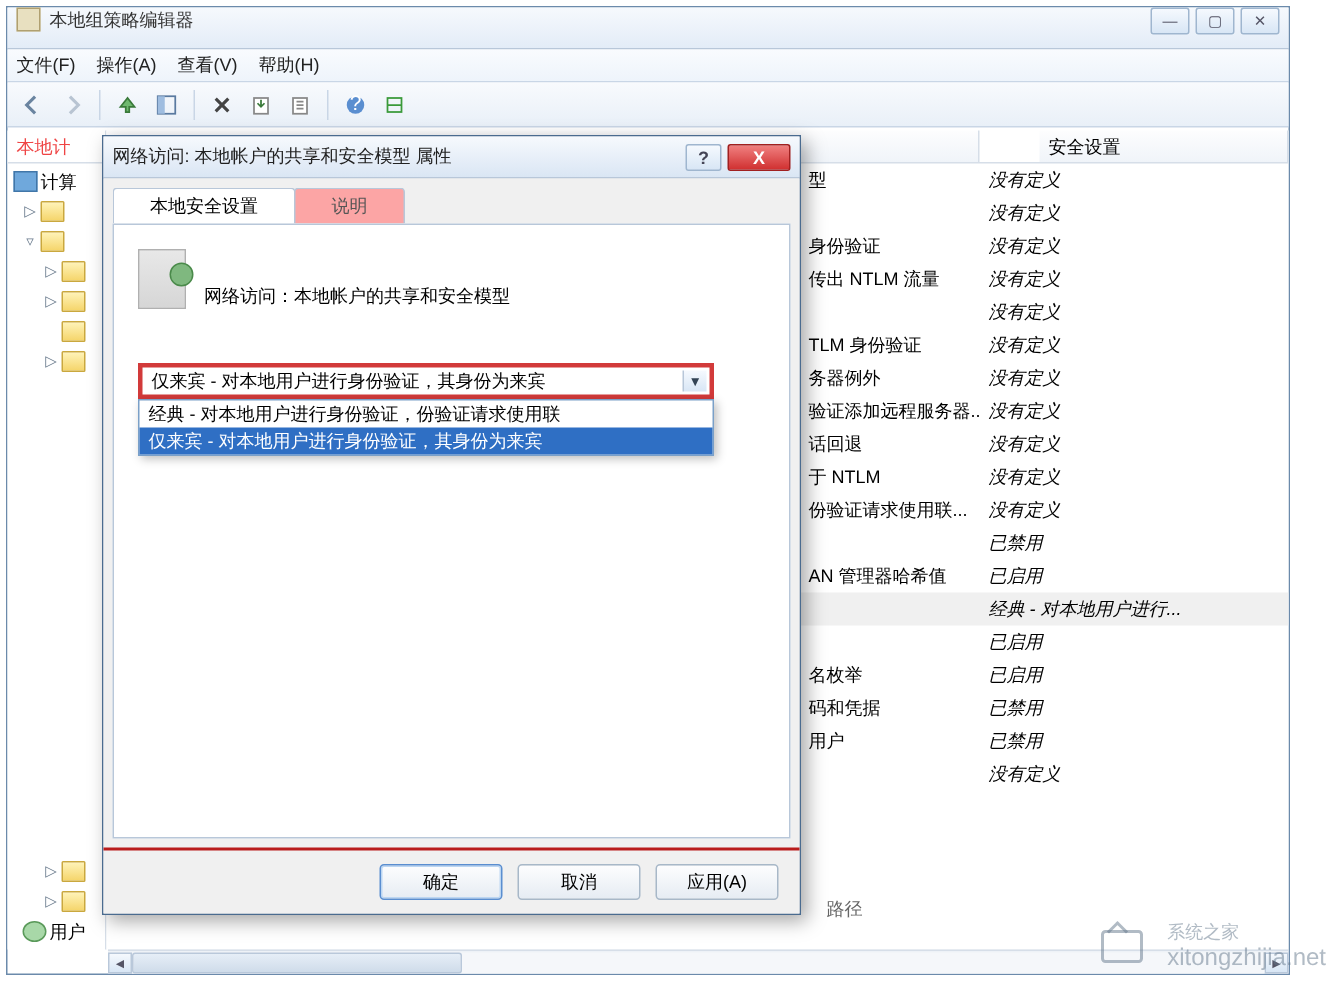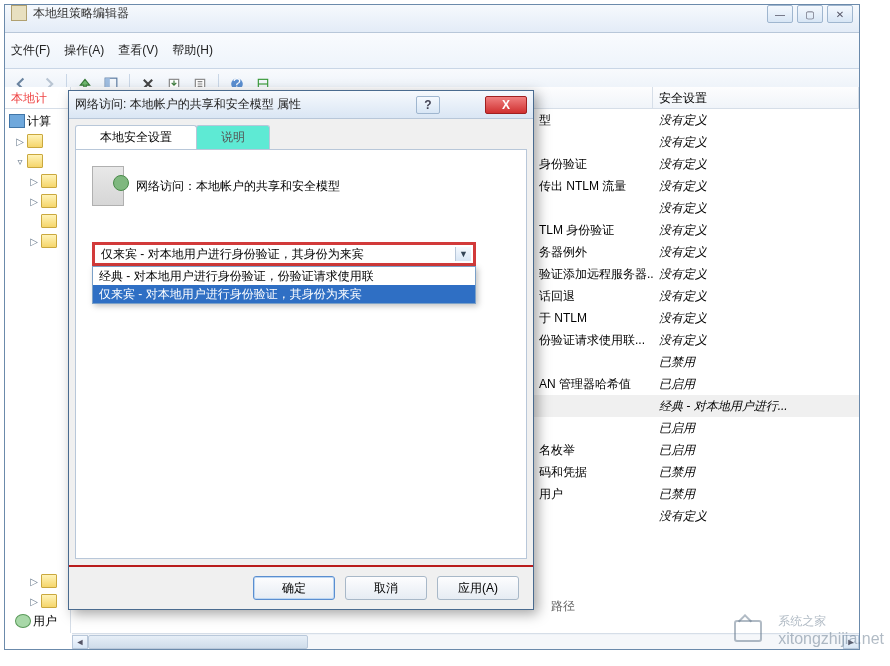--- a/index.html
+++ b/index.html
@@ -7,21 +7,21 @@
 
 
 .main-window { position: absolute; left: 4px; top: 4px; width: 856px; height: 646px; border: 1px solid #6b8aab; background: #fff; }
 .titlebar { height: 28px; background: linear-gradient(#f6f9fd,#e3ecf7); border-bottom: 1px solid #b8c7d9; display: flex; align-items: flex-start; padding: 0 6px; }
 .titlebar .app-icon { width: 16px; height: 16px; background: #e8e0c0; border: 1px solid #b0a070; margin-right: 6px; }
 .titlebar .title { flex: 1; color: #333; }
 .win-btns { display:flex; gap:4px; margin-left:auto; }
 .win-btn { width: 26px; height: 18px; border: 1px solid #9fb6cf; background: linear-gradient(#f5f9fe,#d8e6f5); border-radius: 2px; display:flex; align-items:center; justify-content:center; color:#556; font-size:10px; }
 .win-btn.close { }
 
-.menubar { height: 36px; background: linear-gradient(#f9fbfe,#eef4fb); border-bottom: 1px solid #c9d6e6; display:flex; align-items:center; padding: 0 6px; gap: 14px; color:#222; }
+.menubar { height: 22px; background: linear-gradient(#f9fbfe,#eef4fb); border-bottom: 1px solid #c9d6e6; display:flex; align-items:center; padding: 0 6px; gap: 14px; color:#222; }
 .menubar span { cursor: default; }
 
 .toolbar { height: 30px; background: linear-gradient(#f8fafd,#e9f0f8); border-bottom: 1px solid #c9d6e6; display:flex; align-items:center; padding: 0 6px; gap: 4px; }
 .tbtn { width: 22px; height: 22px; border: 1px solid transparent; display:flex; align-items:center; justify-content:center; border-radius:2px; }
 .tbtn svg { width:14px; height:14px; }
 .tsep { width:1px; height:20px; background:#c9d6e6; margin:0 3px; }
 
 .client { position:absolute; top: 82px; left:0; right:0; bottom: 16px; display:flex; }
 .tree-pane { width: 66px; border-right:1px solid #d6dee8; background:#fff; overflow:hidden; }
 .tree-header { height:22px; border-bottom:1px solid #d6dee8; background:#fff; padding: 3px 6px; color:#ef4444; white-space:nowrap; overflow:hidden; }
@@ -30,45 +30,45 @@
 .twisty { width:10px; height:10px; display:inline-flex; align-items:center; justify-content:center; color:#6b7c8e; font-size:10px;}
 .folder { width:16px; height:14px; background: linear-gradient(#fff3b8,#f5d56b); border:1px solid #caa83e; border-radius:1px; }
 .pc-icon { width:16px; height:14px; background:#6fa8dc; border:1px solid #4176a8; }
 .user-icon { width:16px; height:14px; background:#a8d8a8; border:1px solid #5a9a5a; border-radius:50%; }
 .tree-label { white-space:nowrap; overflow:hidden; }
 
 .list-pane { flex:1; position:relative; background:#fff; }
 .list-header { height:22px; border-bottom:1px solid #d6dee8; display:flex; }
 .list-header .col { border-right:1px solid #d6dee8; padding:3px 6px; background: linear-gradient(#fdfdfe,#f0f4f9); }
 .col-policy { width: 582px; }
-.col-setting { flex:1; }
+.col-setting { flex:1;margin-left:40px; }
 .list-body { position:absolute; top:22px; left:0; right:0; bottom:0; overflow:hidden; }
 .list-row { display:flex; height:22px; align-items:center; }
 .list-row.selected { background:#f0f0f0; }
 .list-row .c1 { width:582px; padding-left:468px; white-space:nowrap; overflow:hidden; }
 .list-row .c2 { flex:1; padding-left:6px; white-space:nowrap; overflow:hidden;font-style:italic; }
 .scroll-h { position:absolute; left:67px; right:0; bottom:0; height:16px; background:#eef2f7; border-top:1px solid #d6dee8; display:flex; align-items:center; }
 .scroll-h .track { flex:1; height:14px; background:#f5f7fa; position:relative; }
 .scroll-h .thumb { position:absolute; left:0; top:0; height:14px; width:220px; background: linear-gradient(#e6eef7,#cfdcea); border:1px solid #b9c8da; border-radius:2px; }
 .scroll-h .arrow { width:16px; height:14px; background: linear-gradient(#f5f9fe,#d8e6f5); border:1px solid #b9c8da; display:flex; align-items:center; justify-content:center; font-size:9px; color:#556; }
 .list-footer-text { position:absolute; bottom: 18px; left: 480px; color:#666; }
 
 
 .dialog { position:absolute; left: 68px; top: 90px; width: 466px; height: 520px; border:1px solid #4a6b8f; background:#f0f0f0; box-shadow: 4px 4px 12px rgba(0,0,0,0.35); }
-.dlg-title { height:28px; background: linear-gradient(#f6f9fd,#dae6f4); border-bottom:1px solid #b8c7d9; display:flex; align-items:center; padding:0 6px;gap:41px; }
+.dlg-title { height:28px; background: linear-gradient(#f6f9fd,#dae6f4); border-bottom:1px solid #b8c7d9; display:flex; align-items:center; padding:0 6px; }
 .dlg-title .t { flex:1; color:#222; }
 .dlg-help { width:24px; height:18px; border:1px solid #9fb6cf; background:linear-gradient(#f5f9fe,#d8e6f5); border-radius:2px; display:flex; align-items:center; justify-content:center; color:#445; font-weight:bold; margin-right:4px; }
 .dlg-close { width:42px; height:18px; background: linear-gradient(#f08080,#d03030); border:1px solid #a02020; border-radius:2px; display:flex; align-items:center; justify-content:center; color:#fff; font-weight:bold; }
 
 .dlg-body { position:absolute; top:28px; left:0; right:0; bottom:44px; background:#f0f0f0; padding:6px; }
 .tabs { display:flex; height:24px; }
 .tab { padding: 3px 24px; border:1px solid #b8c7d9; background:#fff; border-bottom:none; border-top-left-radius:3px; border-top-right-radius:3px; margin-right:-1px; }
-.tab.inactive { background:#5eead4; color:#555;font-family:Liberation Mono, monospace; }
+.tab.inactive { background:#fca5a5; color:#555;font-family:Liberation Mono, monospace; }
 .tab-panel { position:absolute; top:30px; left:6px; right:6px; bottom:6px; border:1px solid #b8c7d9; background:#fff; padding: 16px; }
-.policy-row { display:flex; align-items:center; gap:12px; margin-bottom: 36px; }
+.policy-row { display:flex; align-items:flex-end; gap:12px; margin-bottom: 36px; }
 .policy-icon { width:32px; height:40px; background: linear-gradient(#e8e8e8,#d6d6d6); border:1px solid #b0b0b0; position:relative; }
 .policy-icon::after { content:""; position:absolute; right:-6px; top:8px; width:14px; height:14px; background:#7fb87f; border-radius:50%; border:1px solid #4a8a4a; }
 
 .combo-wrap { position:relative; margin-top: 4px; }
 .combo { width: 384px; height: 24px; border:3px solid #d23a3a; background:#fff; display:flex; align-items:center; padding: 0 20px 0 6px; position:relative; }
 .combo .arrow { position:absolute; right:2px; top:2px; bottom:2px; width:16px; background:linear-gradient(#f5f9fe,#d8e6f5); border-left:1px solid #b8c7d9; display:flex; align-items:center; justify-content:center; color:#345; font-size:9px; }
 .dropdown { position:absolute; left:0; top:24px; width:384px; border:1px solid #7aa0c8; background:#fff; box-shadow: 2px 2px 6px rgba(0,0,0,0.25); }
 .dropdown .opt { height:18px; padding: 1px 6px; white-space:nowrap; overflow:hidden; }
 .dropdown .opt.sel { background:#2f6fc4; color:#fff; }
 

